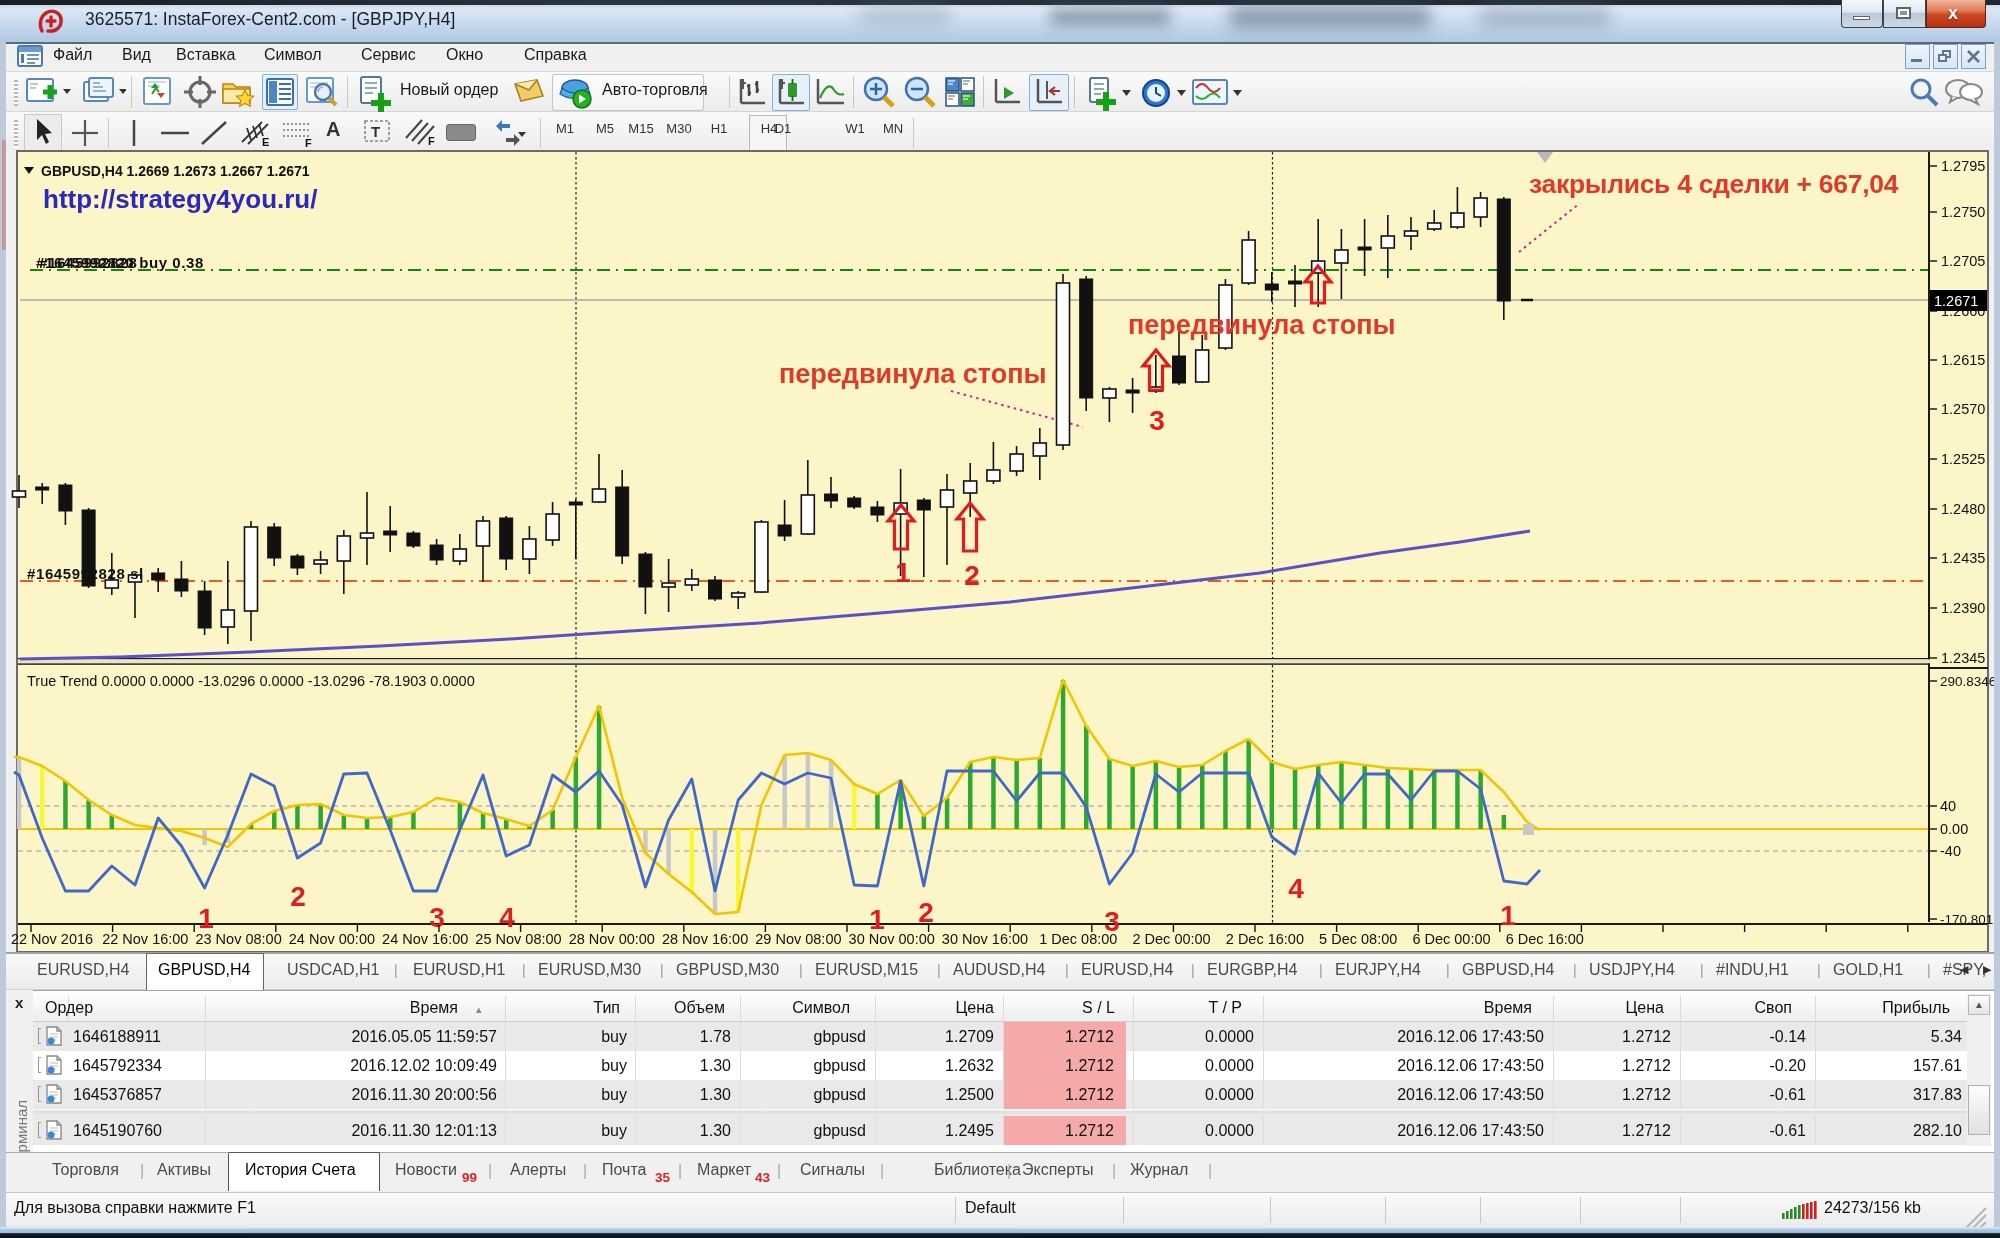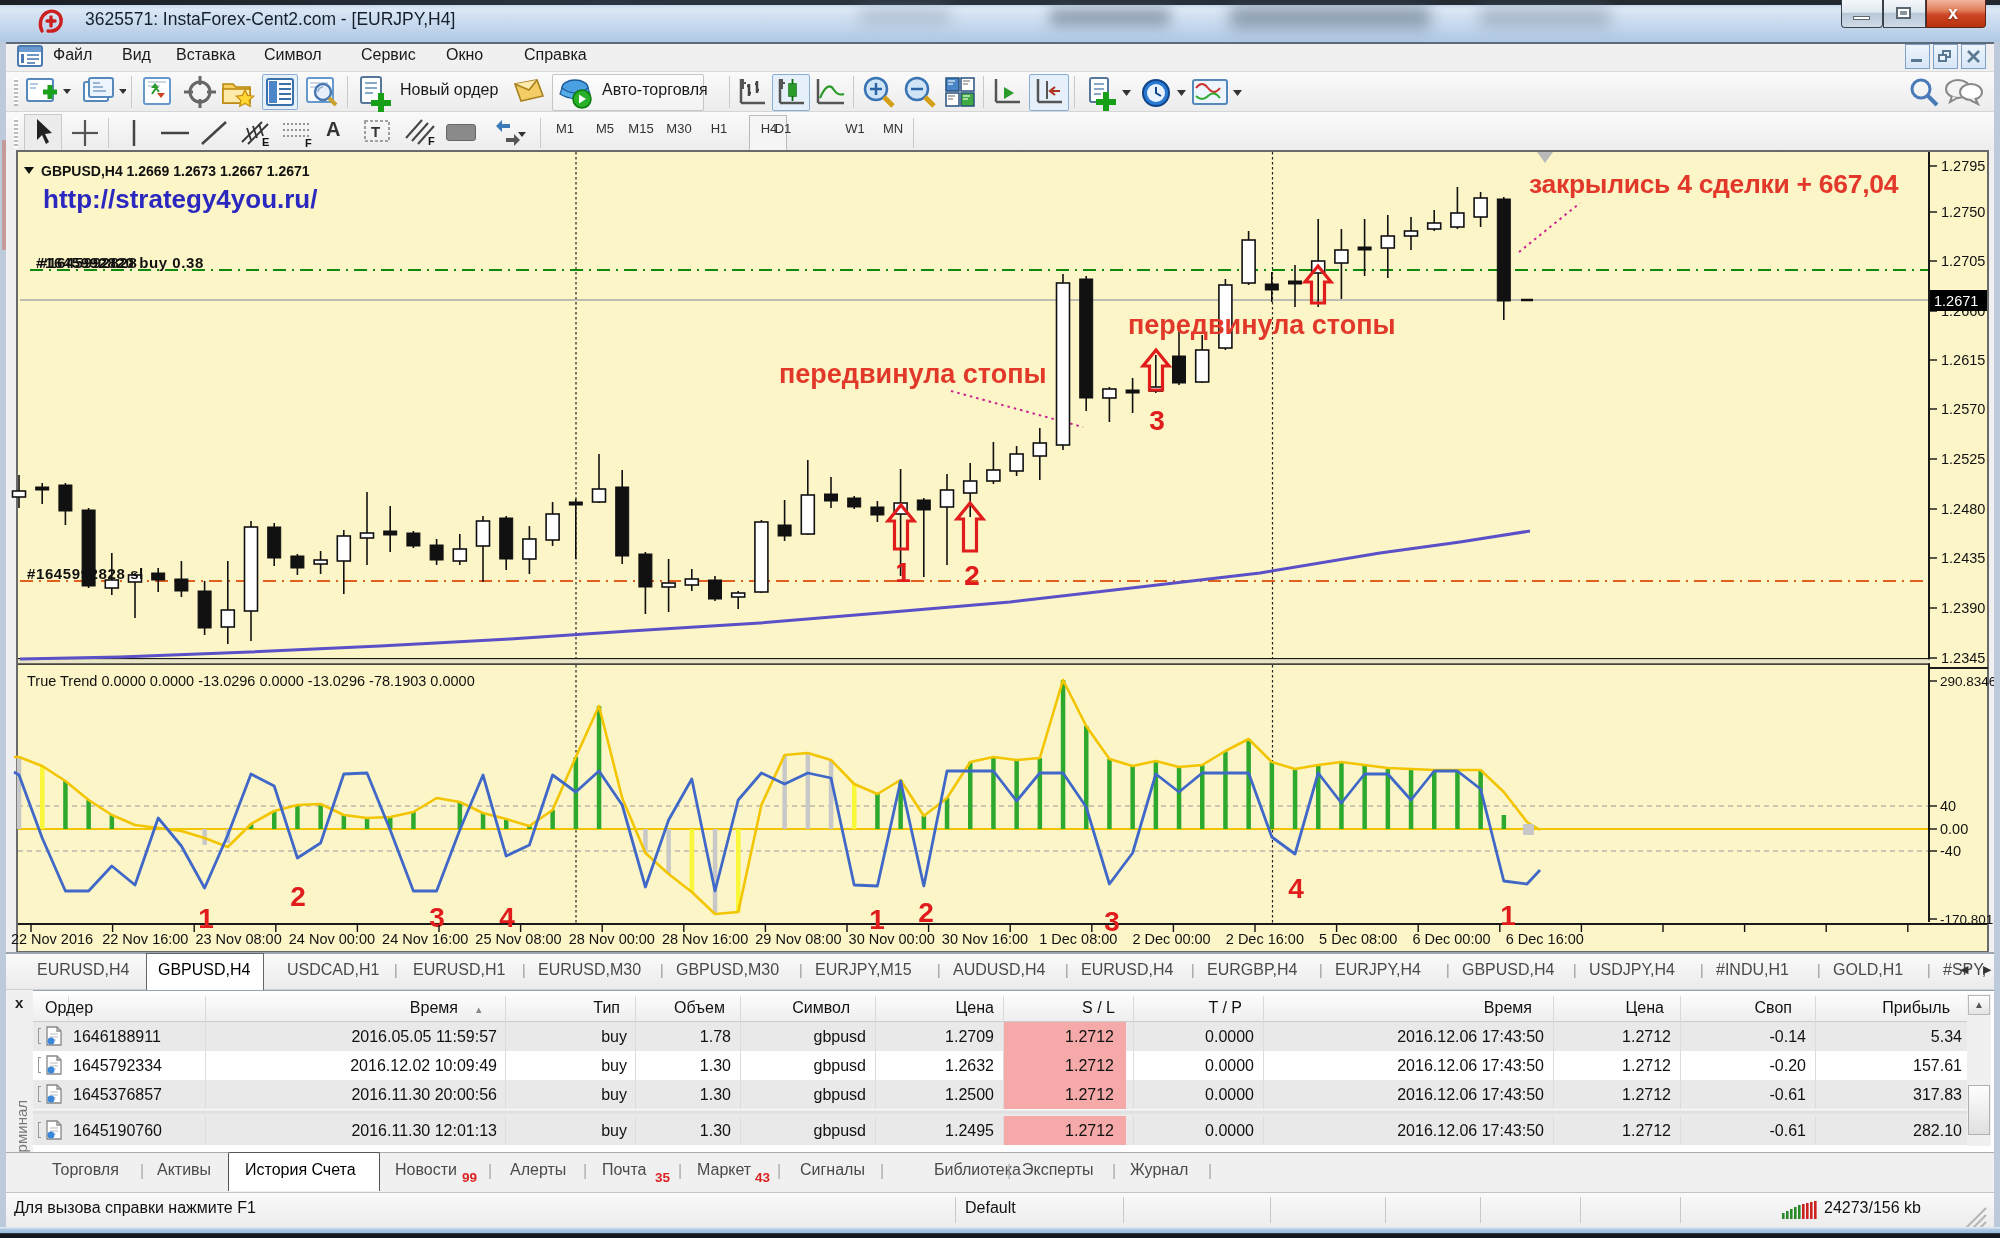--- a/index.html
+++ b/index.html
@@ -24,21 +24,21 @@
 <div class="abs" style="left:1230px;top:6px;width:200px;height:22px;background:#46586c;filter:blur(8px);opacity:.5"></div>
 <div class="abs" style="left:1480px;top:8px;width:130px;height:18px;background:#6b7c90;filter:blur(8px);opacity:.45"></div>
 <svg class="abs" style="left:34px;top:7px" width="34" height="28" viewBox="0 0 34 28">
 <g fill="none" stroke="#cc1f1f" stroke-width="3.4" stroke-linecap="round">
 <path d="M8 24 C5 18 6 10 12 6"></path>
 <path d="M12 6 C18 2 26 5 27 12"></path>
 <path d="M27 12 C28 20 22 25 14 24"></path>
 <path d="M17 10 L17 19 M13 14 L21 14"></path>
 </g>
   </svg>
-<div class="abs" style="left:85px;top:9px;font-size:17.5px;color:#15202c">3625571: InstaForex-Cent2.com - [EURJPY,H4]</div>
+<div class="abs" style="left:85px;top:9px;font-size:17.5px;color:#15202c">3625571: InstaForex-Cent2.com - [GBPJPY,H4]</div>
 <div class="abs" style="left:1841px;top:0;width:42px;height:28px;border:1px solid #39434e;border-top:none;border-radius:0 0 4px 4px;background:linear-gradient(#f5f8fb,#dfe7ef 45%,#b9c8d8 50%,#cfdae6)"></div>
 <div class="abs" style="left:1853px;top:16px;width:17px;height:4px;background:#fff;border:1px solid #5c6670"></div>
 <div class="abs" style="left:1883px;top:0;width:43px;height:28px;border:1px solid #39434e;border-top:none;background:linear-gradient(#f5f8fb,#dfe7ef 45%,#b9c8d8 50%,#cfdae6)"></div>
 <div class="abs" style="left:1896px;top:7px;width:15px;height:12px;border:2px solid #5c6670;background:#fff">
     <div style="margin:2px;width:7px;height:4px;background:#8a949e"></div>
   </div>
 <div class="abs" style="left:1926px;top:0;width:60px;height:28px;border:1px solid #5e2318;border-top:none;border-radius:0 0 4px 0;background:linear-gradient(#f0b49e,#e07b55 40%,#cc4526 55%,#b8330f)"></div>
 <div class="abs" style="left:1948px;top:3px;color:#fff;font-size:18px;font-weight:bold;text-shadow:0 1px 2px #7a2a10">x</div>
 <div class="abs" style="left:0;top:42px;width:2000px;height:30px;background:#f0f0f0;border-top:2px solid #5d6a78;border-bottom:1px solid #d9d9d9"></div>
 <svg class="abs" style="left:17px;top:45px" width="26" height="24" viewBox="0 0 26 24">
@@ -648,21 +648,21 @@
 <line x1="1826.2" y1="925" x2="1826.2" y2="932" stroke="#111" stroke-width="1.4"></line>
 <line x1="1907.8" y1="925" x2="1907.8" y2="932" stroke="#111" stroke-width="1.4"></line>
 </svg>
 <div class="abs" style="left:0;top:952px;width:2000px;height:38px;background:linear-gradient(#fbfbfb,#ebebeb);border-bottom:1px solid #d0d0d0"></div>
 <div class="abs" style="left:6px;top:952px;width:1988px;height:2px;background:#9aa4ae"></div>
 <div class="stab" style="left:37px">EURUSD,H4</div>
 <div class="stab" style="left:287px">USDCAD,H1</div>
 <div class="stab" style="left:413px">EURUSD,H1</div>
 <div class="stab" style="left:538px">EURUSD,M30</div>
 <div class="stab" style="left:676px">GBPUSD,M30</div>
-<div class="stab" style="left:815px">EURJPY,M15</div>
+<div class="stab" style="left:815px">EURUSD,M15</div>
 <div class="stab" style="left:953px">AUDUSD,H4</div>
 <div class="stab" style="left:1081px">EURUSD,H4</div>
 <div class="stab" style="left:1207px">EURGBP,H4</div>
 <div class="stab" style="left:1335px">EURJPY,H4</div>
 <div class="stab" style="left:1462px">GBPUSD,H4</div>
 <div class="stab" style="left:1589px">USDJPY,H4</div>
 <div class="stab" style="left:1716px">#INDU,H1</div>
 <div class="stab" style="left:1833px">GOLD,H1</div>
 <div class="ssep" style="left:394px">|</div>
 <div class="ssep" style="left:522px">|</div>

